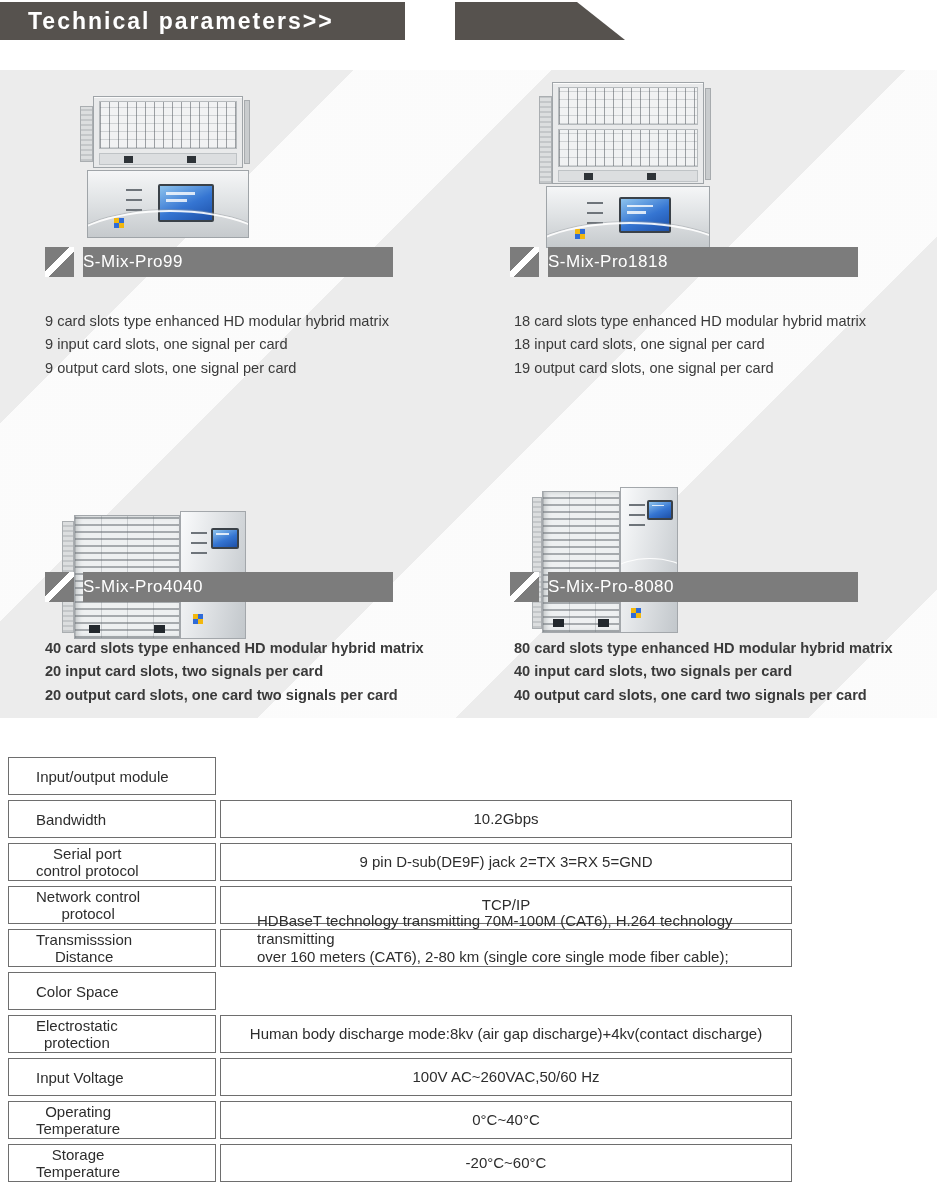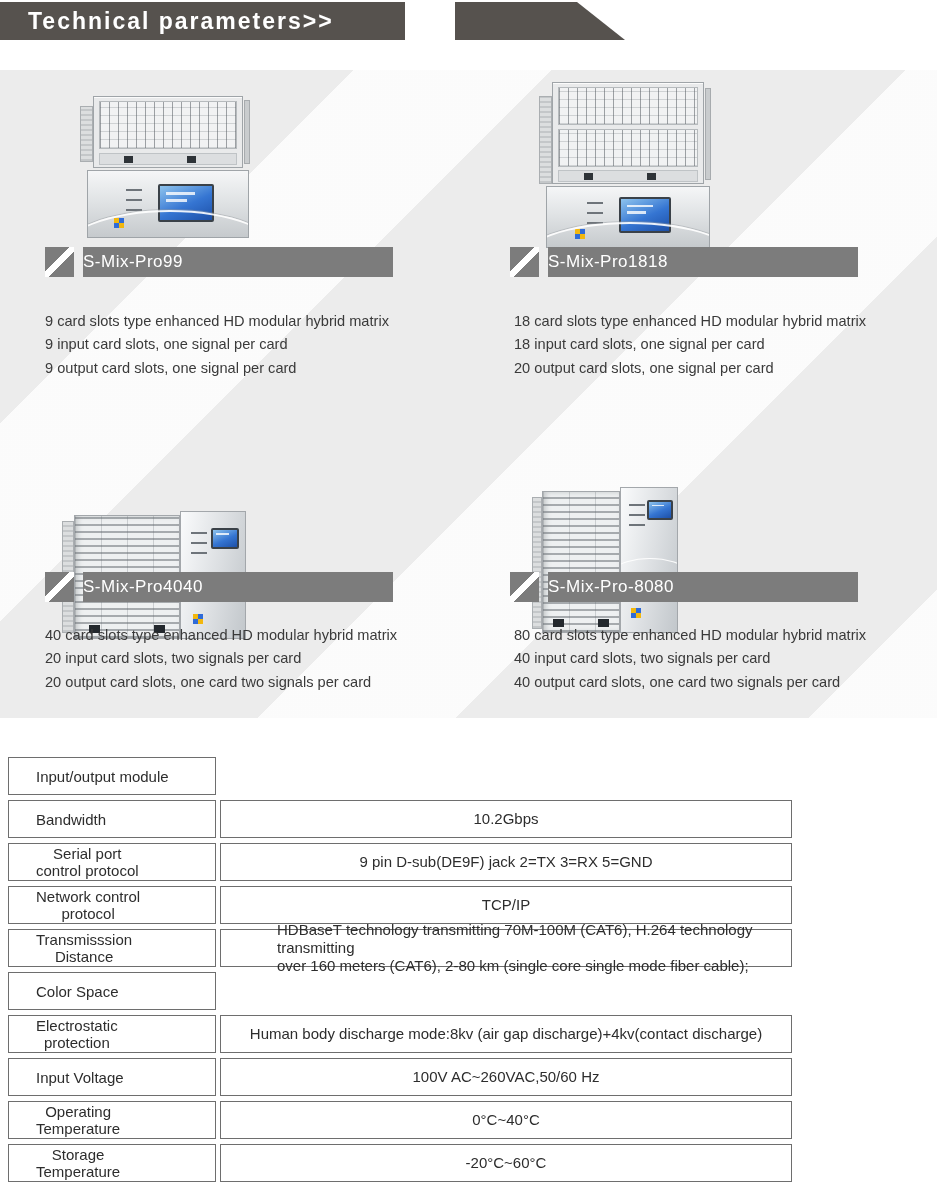--- a/index.html
+++ b/index.html
@@ -44,21 +44,21 @@
   }
   .name-bar {
     position:absolute; left:45px; top:0; width:310px; height:30px;
     background:#7c7c7c; color:#ffffff; font-size:17px; letter-spacing:.5px;
     line-height:30px; white-space:nowrap;
   }
   .p2 .name-bar, .p4 .name-bar { left:45px; }
 
   .desc { position:absolute; left:7px; top:222px; font-size:14.6px; color:#3a3a3a; }
   .p2 .desc, .p4 .desc { left:11px; }
-  .p3 .desc, .p4 .desc { top:211px; }
+  .p3 .desc, .p4 .desc { top:224px;font-weight:bold; }
   .desc div { line-height:23.4px; white-space:nowrap; }
 
   
   .photo { position:absolute; }
   .photo .part { position:absolute; }
   .p1 .photo { left:40px; top:6px;  width:190px; height:148px; }
   .p2 .photo { left:32px; top:-8px; width:190px; height:170px; }
   .p3 .photo { left:24px; top:96px; width:190px; height:138px; }
   .p4 .photo { left:29px; top:74px; width:150px; height:150px; }
 
@@ -126,21 +126,21 @@
   .spec-cell {
     border:1px solid #6e6e6e; background:#fff; height:38px;
     display:flex; align-items:center; color:#2d2d2d; font-size:15px;
   }
   .spec-cell.label { width:208px; padding-left:27px; }
   .spec-cell.label .spec-label {
     display:inline-block; text-align:center; white-space:pre-line; line-height:17px;
   }
   .spec-cell.value { flex:1; justify-content:center; text-align:center; }
   .spec-cell.value .spec-value { white-space:pre-line; line-height:18px; }
-  .spec-row.val-left .spec-cell.value { justify-content:flex-start; padding-left:56px; text-align:left; }
+  .spec-row.val-left .spec-cell.value { justify-content:flex-start; padding-left:36px; text-align:left;align-items:flex-end; }
 </style>
 </head>
 <body>
 
 <div class="page">
 
   <div class="title-bar">
     <h1>Technical parameters&gt;&gt;</h1>
   </div>
   <div class="title-flag"></div>
@@ -207,21 +207,21 @@
           <div class="brand-logo" style="left:28px;bottom:8px;"></div>
         </div>
       </div>
       <div class="name-row">
         <span class="slash-icon"></span>
         <div class="name-bar">S-Mix-Pro1818</div>
       </div>
       <div class="desc">
         <div>18 card slots type enhanced HD modular hybrid matrix</div>
         <div>18 input card slots, one signal per card</div>
-        <div>20 output card slots, one signal per card</div>
+        <div>19 output card slots, one signal per card</div>
       </div>
     </div>
 
     <div class="product p3">
       <div class="photo">
         <div class="part side-vent" style="left:0;top:12px;width:12px;height:112px;"></div>
         <div class="part tower-cards" style="left:12px;top:6px;width:106px;height:124px;">
           <div class="inlet" style="left:14px;"></div>
           <div class="inlet" style="right:14px;"></div>
         </div>

